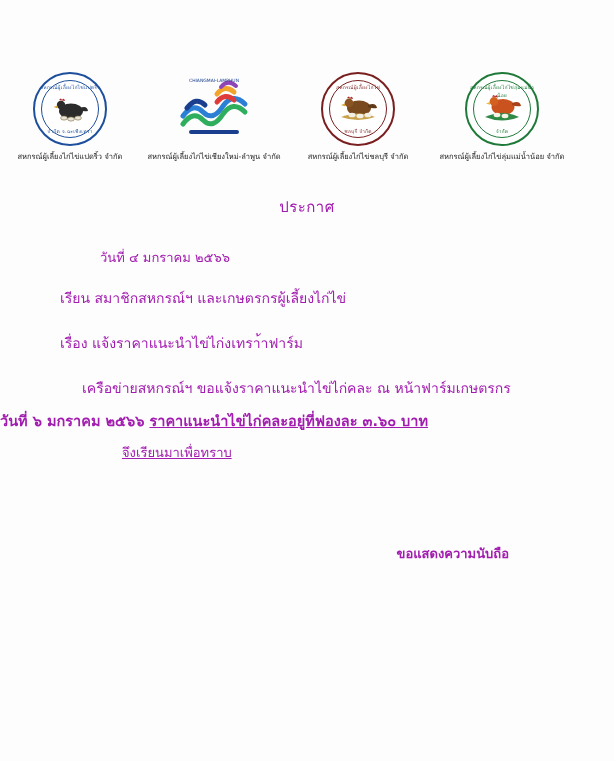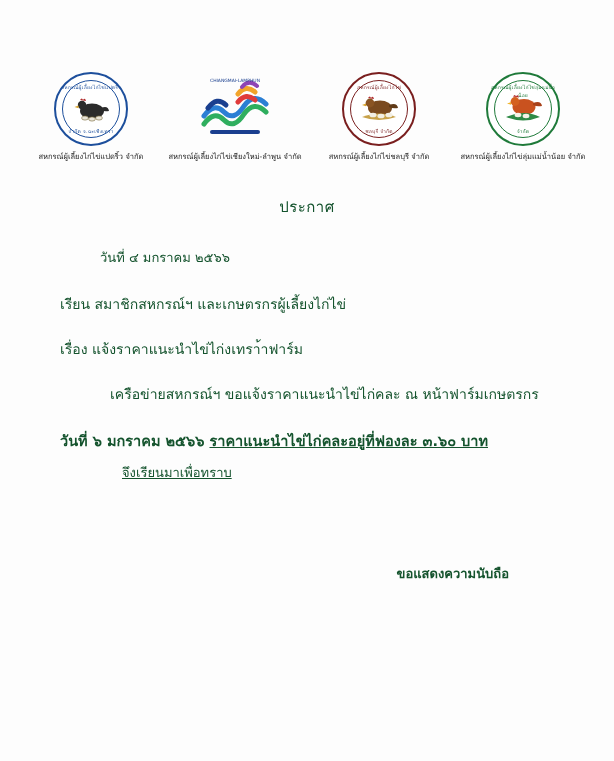--- a/index.html
+++ b/index.html
@@ -22,21 +22,20 @@
     box-sizing: border-box;
   }
 
   
   .logo-row {
     position: absolute;
     top: 72px;
     left: 0;
     width: 614px;
     display: flex;
-    justify-content: center;
     align-items: flex-start;
     gap: 4px;
   }
   .logo-block {
     width: 140px;
     display: flex;
     flex-direction: column;
     align-items: center;
   }
   .logo-mark {
@@ -115,50 +114,49 @@
     inset: 0;
   }
 
   
   .doc {
     position: absolute;
     top: 195px;
     left: 0;
     width: 614px;
     font-family: "DejaVu Sans", sans-serif;
-    color: #14532d;
+    color: #a21caf;
   }
   .title {
     text-align: center;
     font-size: 15px;
     letter-spacing: .5px;
     margin-bottom: 28px;
   }
   .line-row {
     display: flex;
     justify-content: space-between;
     padding: 0 58px 0 100px;
     font-size: 13px;
-    margin-bottom: 26px;
+    margin-bottom: 20px;
     align-items: flex-end;
   }
   .para {
     font-size: 14px;
     padding-left: 60px;
     margin-bottom: 24px;
     line-height: 1.5;
   }
   .para.indent {
-    padding-left: 110px;
-    margin-bottom: 24px;
+    padding-left: 82px;
+    margin-bottom: 10px;
   }
   .para-strong {
     font-size: 14.5px;
     font-weight: bold;
-    padding-left: 60px;
     margin-bottom: 10px;
   }
   .underline-strong {
     text-decoration: underline;
   }
   .para-note {
     font-size: 12.5px;
     padding-left: 46px;
     margin-bottom: 44px;
   }

